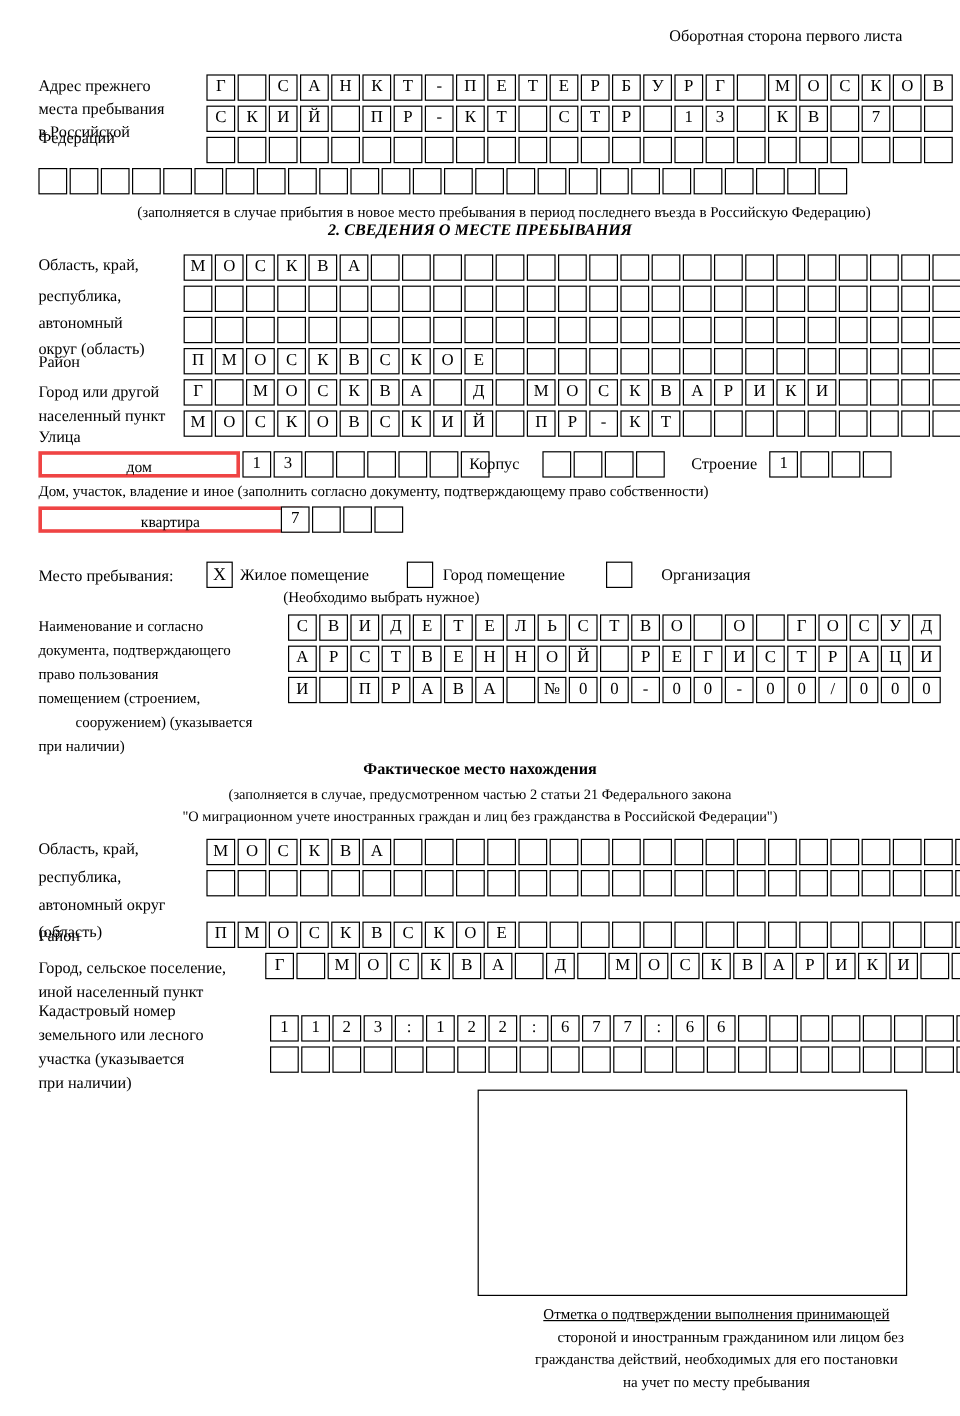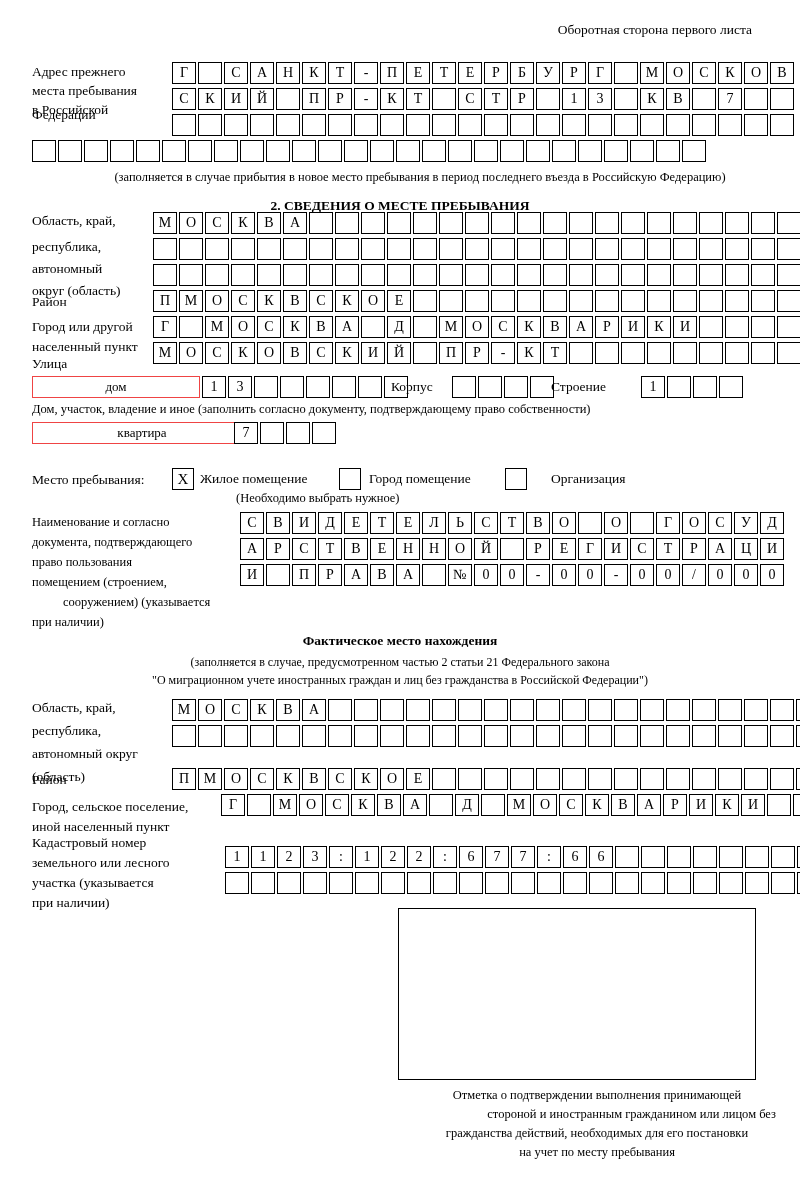--- a/index.html
+++ b/index.html
@@ -62,21 +62,21 @@
     margin-right: 2px;
     box-sizing: border-box;
     font-size: 14px;
     line-height: 20px;
     text-align: center;
     font-family: "Liberation Serif", serif;
     background: #fff;
   }
   .wide-label-box {
     position: absolute;
-    border: 1px solid #ef4444;
+    border: 3px solid #ef4444;
     box-sizing: border-box;
     height: 22px;
     font-size: 13px;
     text-align: center;
     line-height: 20px;
     background: #fff;
   }
   .inline-lbl {
     position: absolute;
     font-size: 13.5px;
@@ -221,21 +221,21 @@
       <div class="cell"></div>
       <div class="cell"></div>
       <div class="cell"></div>
       <div class="cell"></div>
       <div class="cell"></div>
       <div class="cell"></div>
     </div>
 
   <div class="footnote" style="left:0; top:168px; width:800px;">(заполняется в случае прибытия в новое место пребывания в период последнего въезда в Российскую Федерацию)</div>
 
-  <div class="center-title" style="top:198px;">2. СВЕДЕНИЯ О МЕСТЕ ПРЕБЫВАНИЯ</div>
+  <div class="center-title" style="top:184px;font-style:italic;">2. СВЕДЕНИЯ О МЕСТЕ ПРЕБЫВАНИЯ</div>
 
   <div class="lbl" style="left:32px; top:211px;">Область, край,</div>
   <div class="lbl" style="left:32px; top:237px;">республика,</div>
   <div class="lbl" style="left:32px; top:259px;">автономный</div>
   <div class="lbl" style="left:32px; top:281px;">округ (область)</div>
 
   <div class="cells" id="s2-region-0" style="left:153px; top:212px;">
       <div class="cell">М</div>
       <div class="cell">О</div>
       <div class="cell">С</div>
@@ -416,21 +416,21 @@
       <div class="cell"></div>
       <div class="cell"></div>
     </div>
   <div class="inline-lbl" style="left:391px; top:376px;">Корпус</div>
   <div class="cells" id="s2-korpus" style="left:452px; top:376px;">
       <div class="cell"></div>
       <div class="cell"></div>
       <div class="cell"></div>
       <div class="cell"></div>
     </div>
-  <div class="inline-lbl" style="left:551px; top:376px;">Строение</div>
+  <div class="inline-lbl" style="left:576px; top:376px;">Строение</div>
   <div class="cells" id="s2-stroenie" style="left:641px; top:376px;">
       <div class="cell">1</div>
       <div class="cell"></div>
       <div class="cell"></div>
       <div class="cell"></div>
     </div>
 
   <div class="lbl small" style="left:32px; top:400px;">Дом, участок, владение и иное (заполнить согласно документу, подтверждающему право собственности)</div>
 
   <div class="wide-label-box" style="left:32px; top:422px; width:220px;">квартира</div>
@@ -698,18 +698,18 @@
       <div class="cell"></div>
       <div class="cell"></div>
       <div class="cell"></div>
       <div class="cell"></div>
       <div class="cell"></div>
       <div class="cell"></div>
       <div class="cell"></div>
     </div>
 
   <div class="bigbox" style="left:398px; top:908px; width:358px; height:172px;"></div>
-  <div class="footnote" style="left:398px; top:1086px; width:358px;">Отметка о подтверждении выполнения принимающей</div>
-  <div class="footnote" style="left:398px; top:1105px; width:358px;text-align:right;">стороной и иностранным гражданином или лицом без</div>
+  <div class="footnote" style="left:398px; top:1086px; width:358px;text-decoration:underline;">Отметка о подтверждении выполнения принимающей</div>
+  <div class="footnote" style="left:410px; top:1105px; width:358px;">стороной и иностранным гражданином или лицом без</div>
   <div class="footnote" style="left:398px; top:1124px; width:358px;">гражданства действий, необходимых для его постановки</div>
   <div class="footnote" style="left:398px; top:1143px; width:358px;">на учет по месту пребывания</div>
 
 </div>
 
 </body></html>

